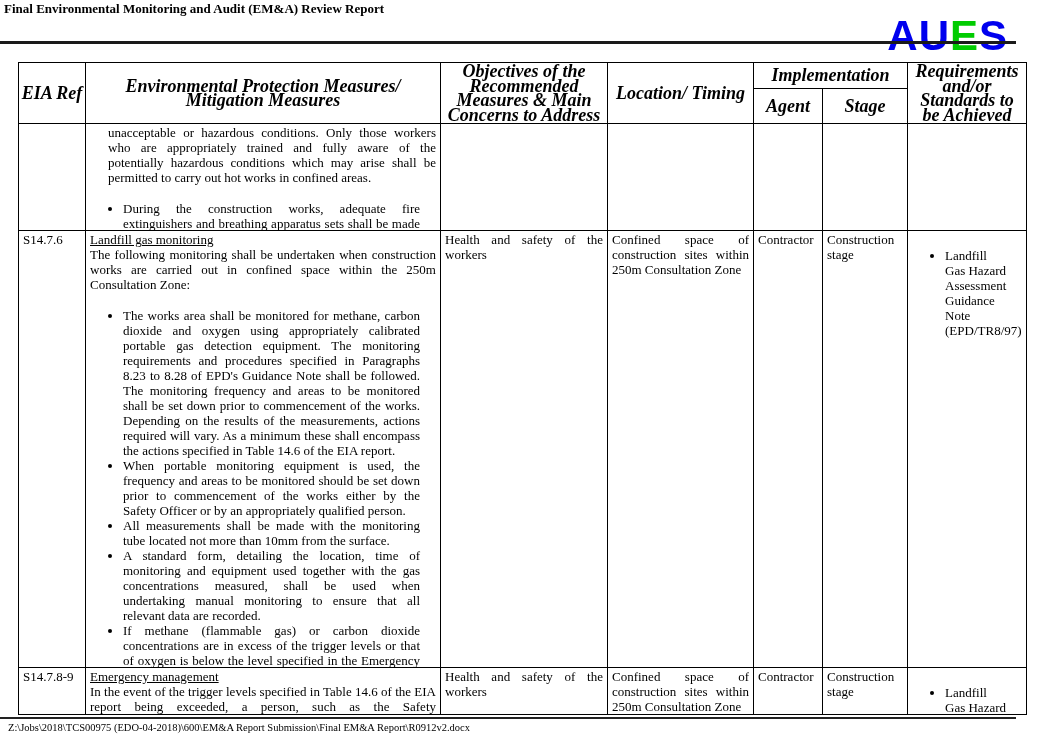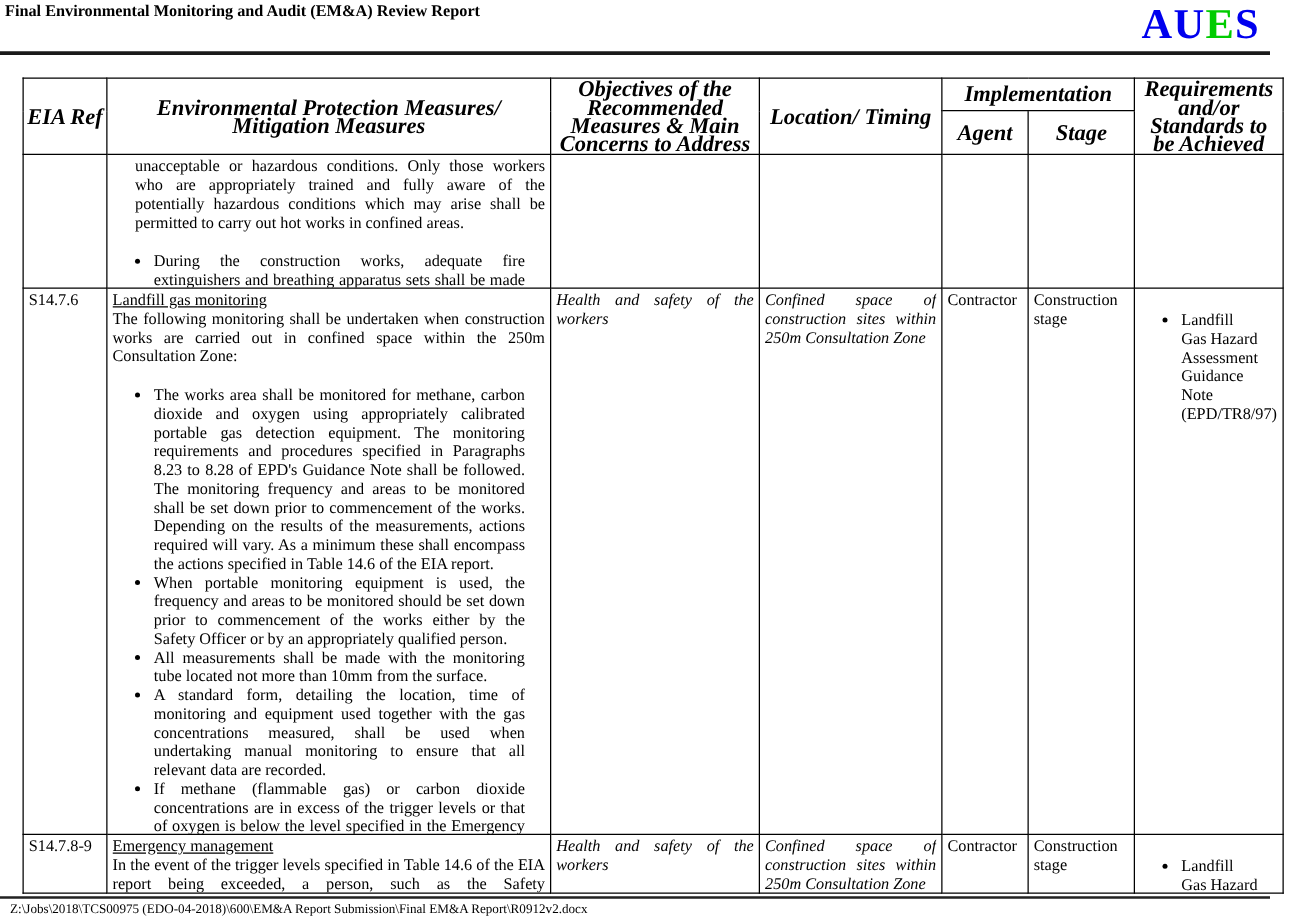--- a/index.html
+++ b/index.html
@@ -8,23 +8,23 @@
     background:#ffffff;color:#000;
     font-family:"Liberation Serif", serif;
   }
   
   .hdr-text{
     position:absolute;top:2px;left:4px;
     font-weight:bold;font-size:13px;line-height:13.3px;
     white-space:nowrap;
   }
   .logo{
-    position:absolute;top:0px;right:36px;
-    font-family:Liberation Serif, serif;
-    font-weight:bold;font-size:34px;line-height:40px;letter-spacing:1px;
+    position:absolute;top:16px;right:36px;
+    font-family:Liberation Sans, sans-serif;
+    font-weight:bold;font-size:42px;line-height:40px;letter-spacing:1px;
   }
   .top-rule{
     position:absolute;top:41px;left:0;width:1016px;height:2.5px;background:#1a1a1a;
   }
   
   table.emm{
     position:absolute;top:62px;left:18px;width:1008px;
     border-collapse:collapse;table-layout:fixed;
     font-size:13px;
   }
@@ -44,21 +44,21 @@
   th.b-right{border-right-width:2.5px;}
   .cellbox{overflow:hidden;}
   tbody tr:nth-child(1) .cellbox{height:105px;}
   tbody tr:nth-child(2) .cellbox{height:435px;}
   tbody tr:nth-child(3) .cellbox{height:45px;}
   .mhead{font-weight:normal;text-decoration:underline;}
   p.intro, p.cont{margin:0;text-align:justify;}
   p.cont{margin-left:18px;}
   ul.blist{margin:16px;padding-left:17px;list-style:disc outside;}
   ul.blist li{text-align:justify;}
-  .just{text-align:justify;font-style:italic;}
+  .just{text-align:justify;}
   tbody tr:nth-child(3) p.intro{text-align-last:justify;-moz-text-align-last:justify;}
   
   .footer-rule{
     position:absolute;top:717px;left:0;width:1016px;height:2px;background:#222;
   }
   .footer-text{
     position:absolute;top:722px;left:8px;
     font-size:10.5px;line-height:12px;white-space:nowrap;
   }
 </style>

